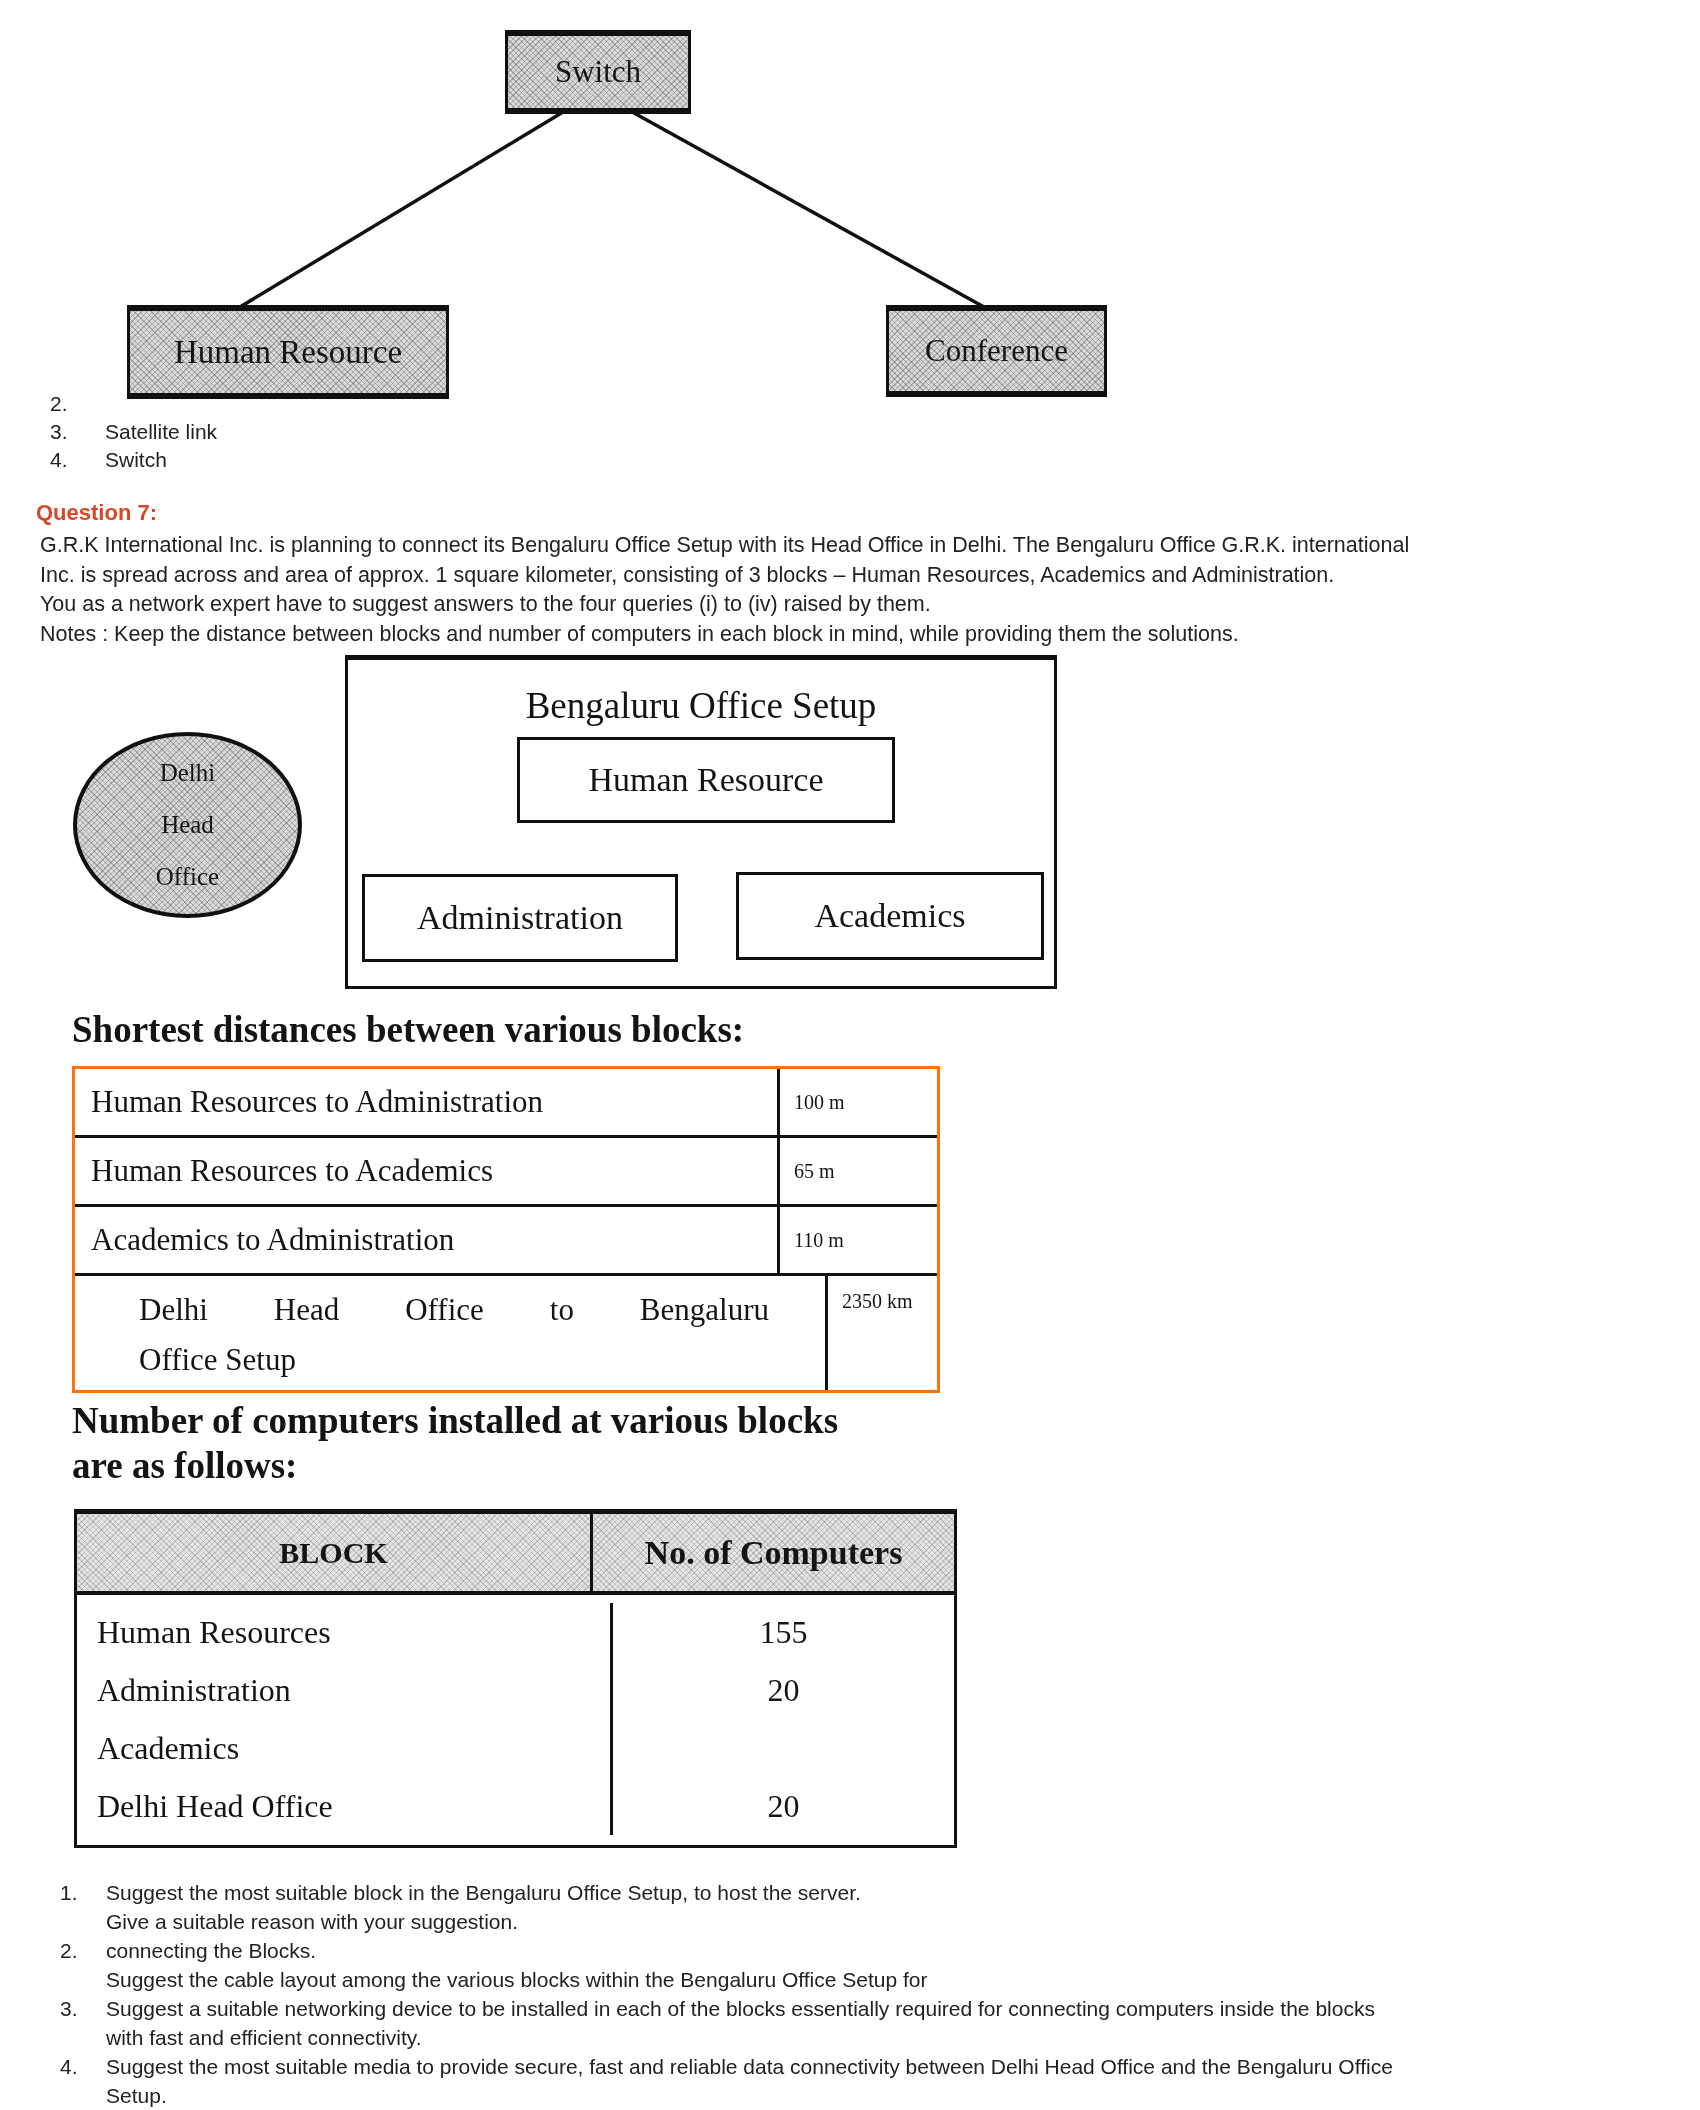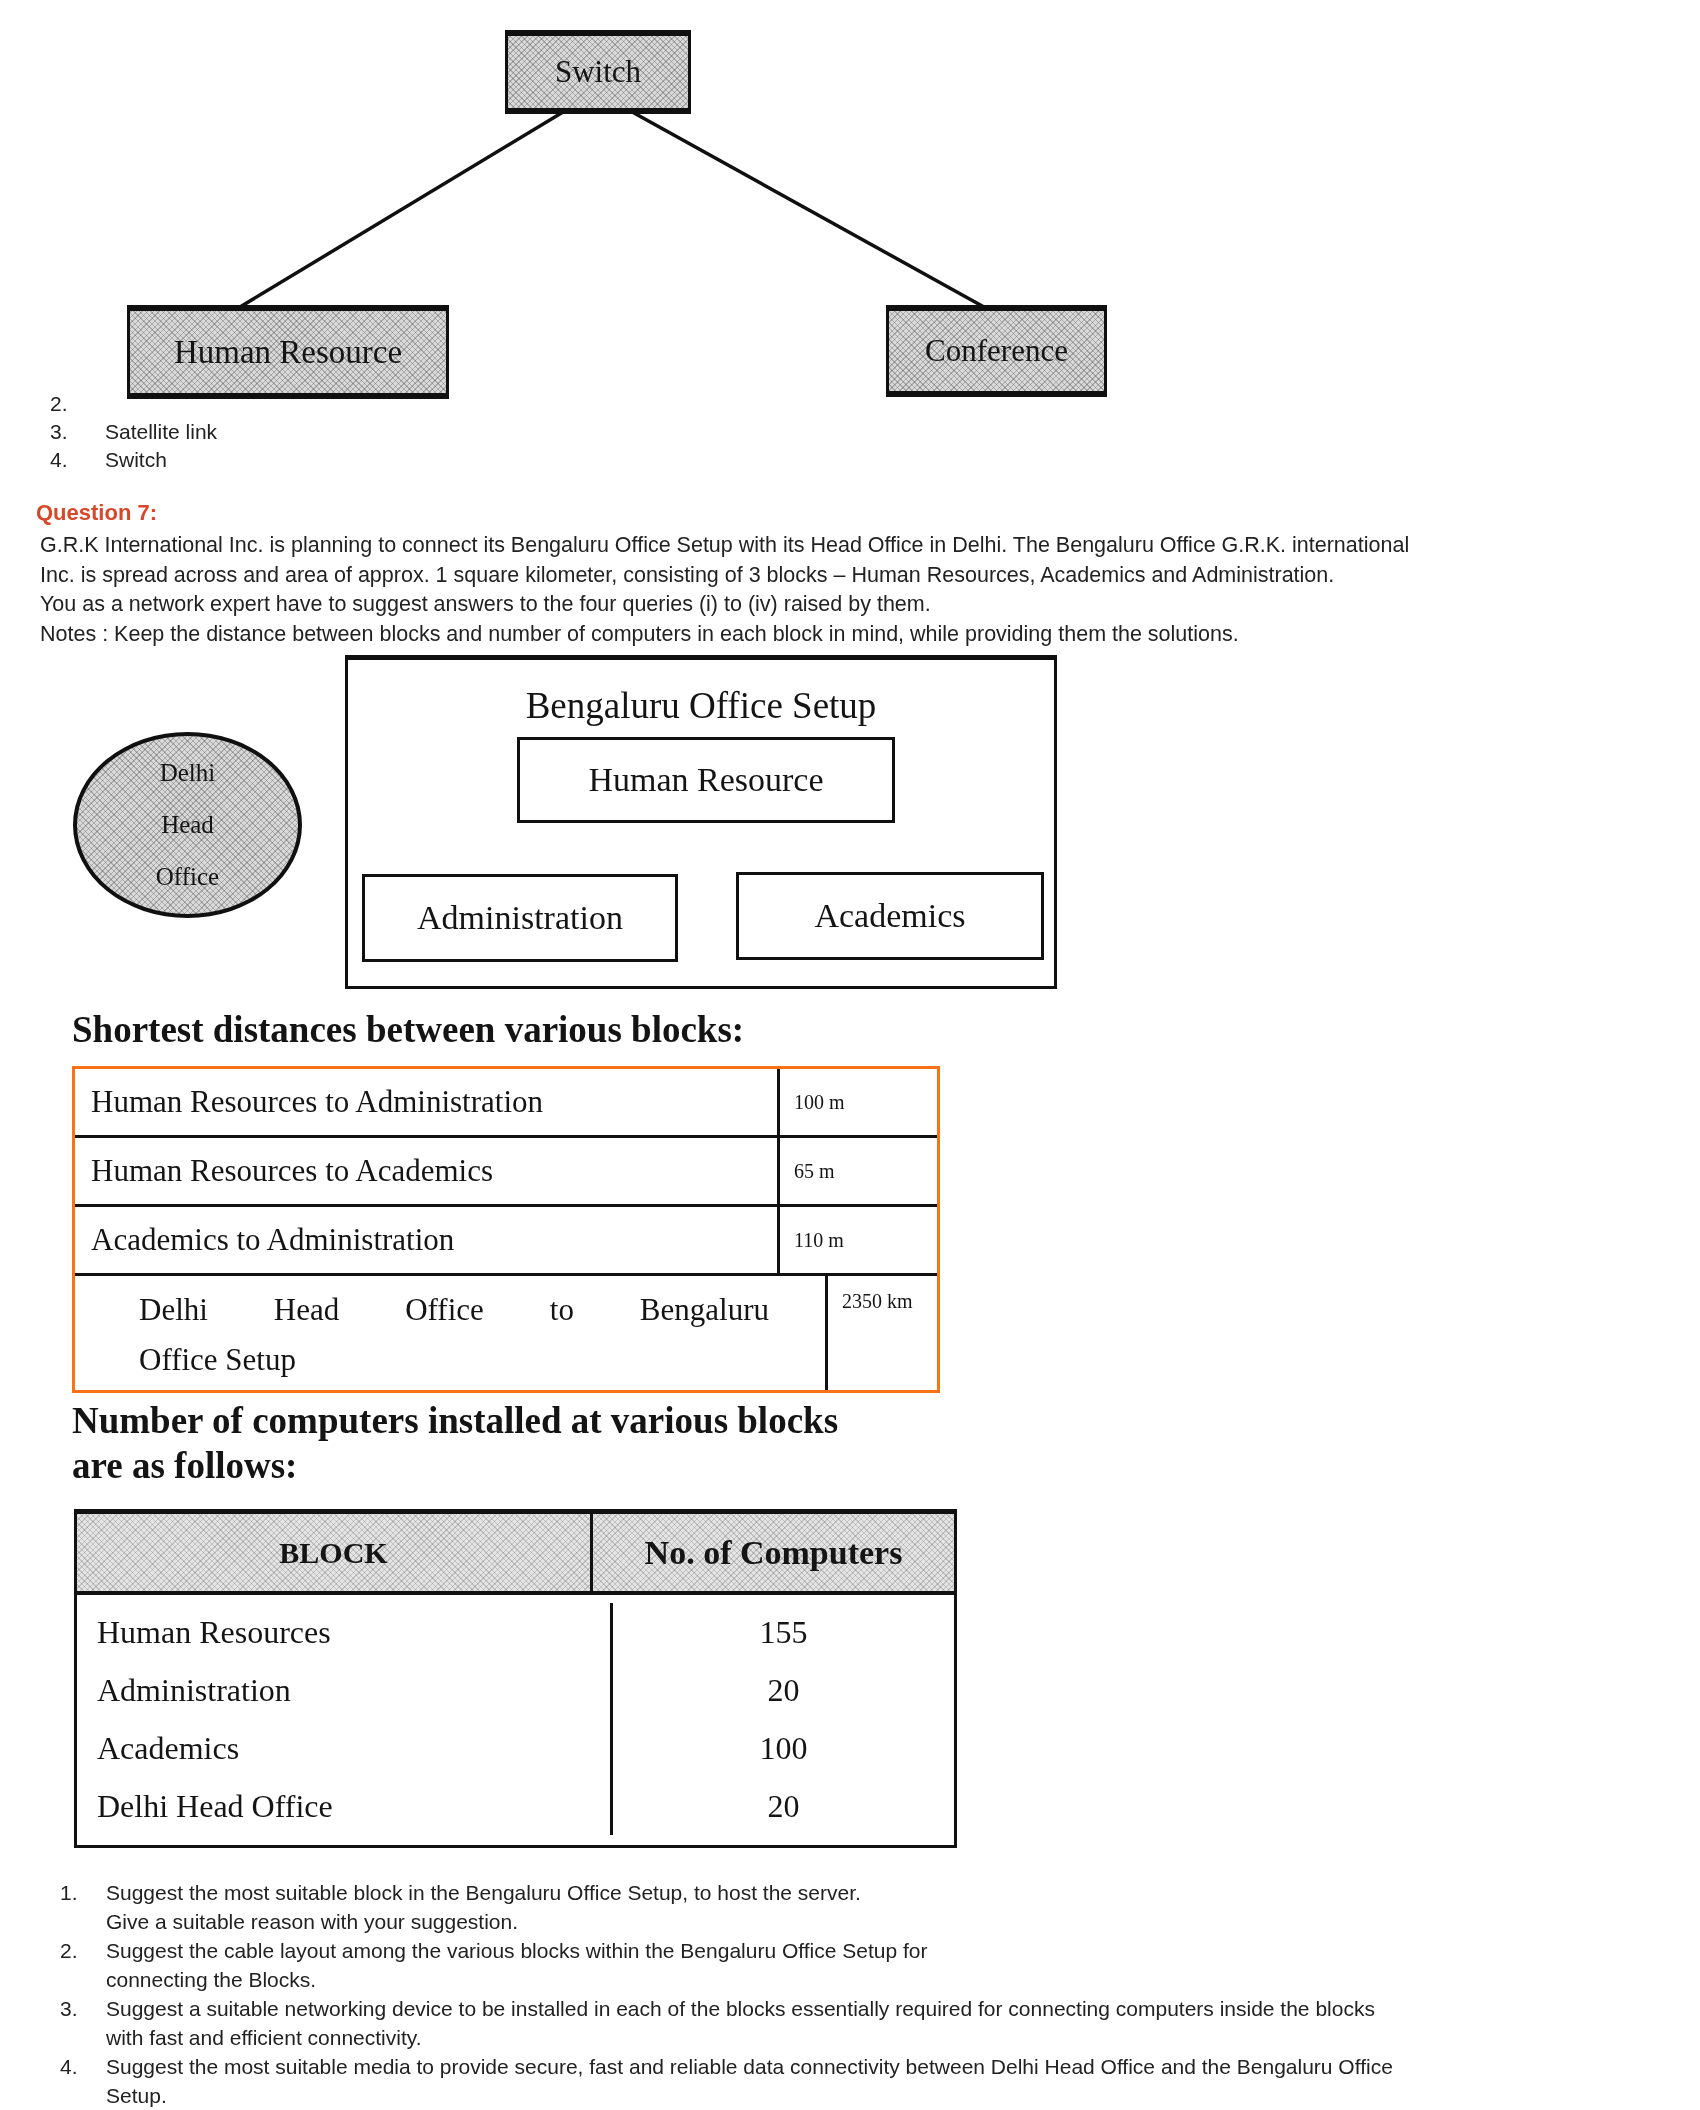--- a/index.html
+++ b/index.html
@@ -186,42 +186,41 @@
     <div class="c-row">
       <div class="c-b">Human Resources</div>
       <div class="c-v">155</div>
     </div>
     <div class="c-row">
       <div class="c-b">Administration</div>
       <div class="c-v">20</div>
     </div>
     <div class="c-row">
       <div class="c-b">Academics</div>
-      <div class="c-v">100</div>
     </div>
     <div class="c-row">
       <div class="c-b">Delhi Head Office</div>
       <div class="c-v">20</div>
     </div>
   </div>
 </div>
 
 <div class="abs" id="queries-list">
   <div class="q-item">
     <span class="q-num">1.</span>
     <span>
       <div>Suggest the most suitable block in the Bengaluru Office Setup, to host the server.</div>
       <div>Give a suitable reason with your suggestion.</div>
     </span>
   </div>
   <div class="q-item">
     <span class="q-num">2.</span>
     <span>
+      <div>connecting the Blocks.</div>
       <div>Suggest the cable layout among the various blocks within the Bengaluru Office Setup for</div>
-      <div>connecting the Blocks.</div>
     </span>
   </div>
   <div class="q-item">
     <span class="q-num">3.</span>
     <span>
       <div>Suggest a suitable networking device to be installed in each of the blocks essentially required for connecting computers inside the blocks</div>
       <div>with fast and efficient connectivity.</div>
     </span>
   </div>
   <div class="q-item">

